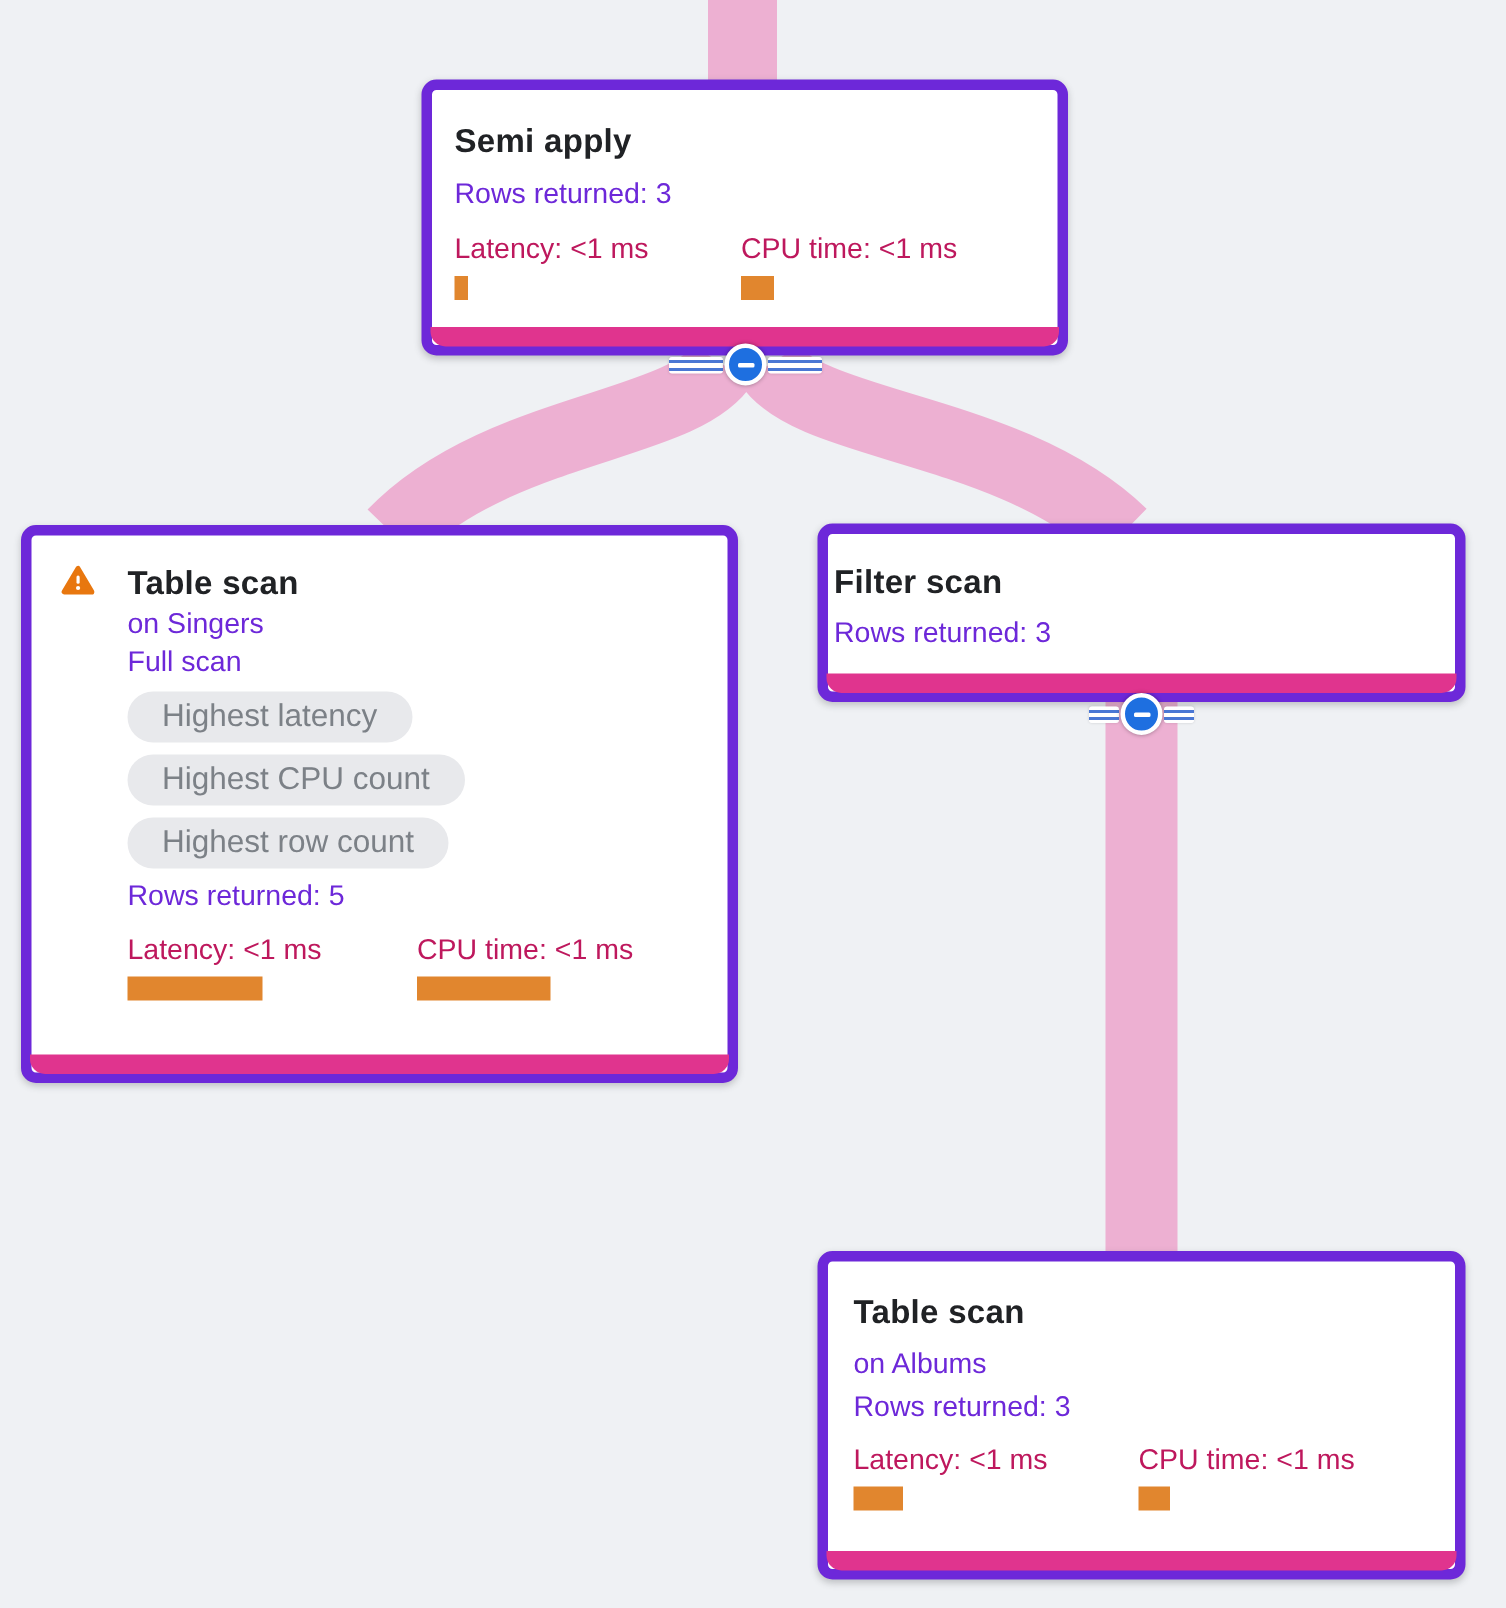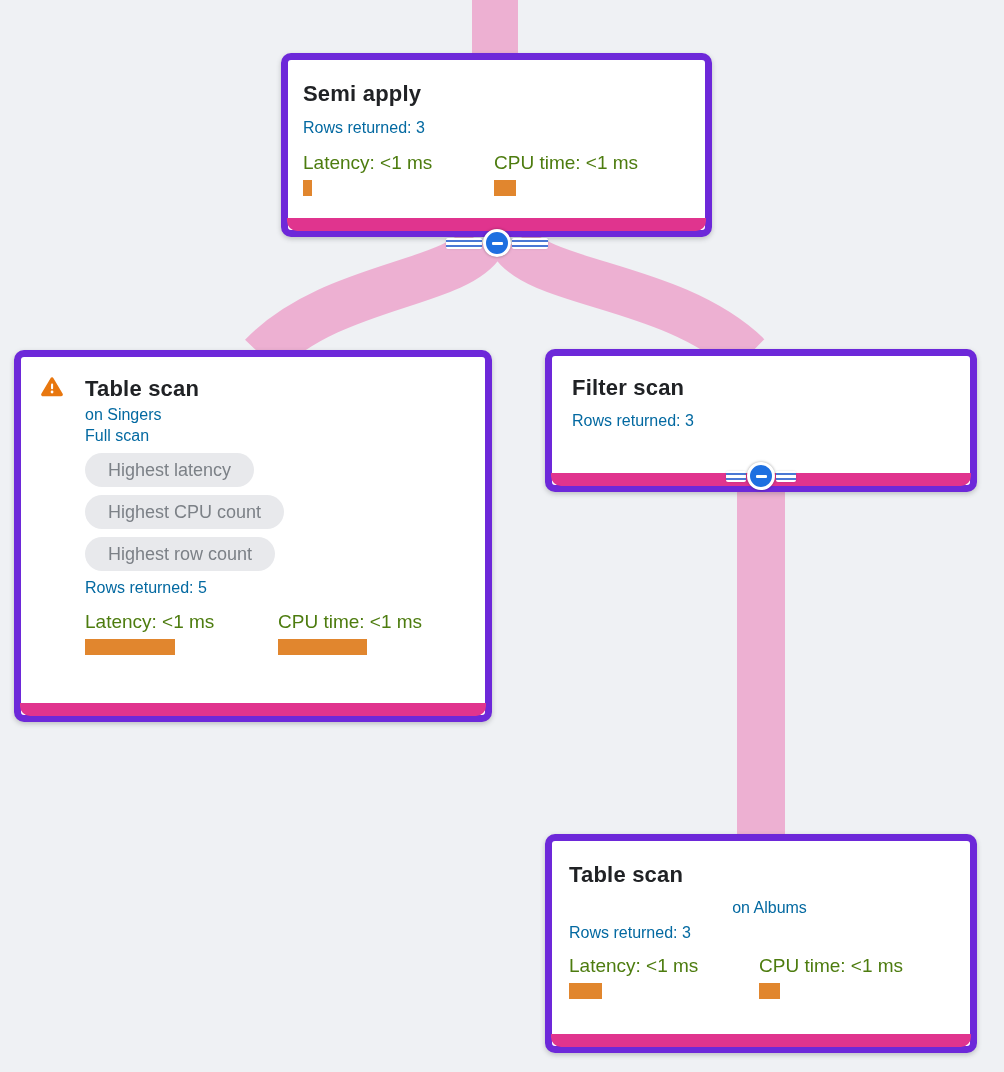--- a/index.html
+++ b/index.html
@@ -15,51 +15,51 @@
     position:absolute;background:#ffffff;
     border:7px solid #6d28d9;border-radius:10px;
     box-shadow:0 2px 5px rgba(60,64,67,.28);
     box-sizing:border-box;
   }
   .accent-bar{
     position:absolute;left:-1px;right:-1px;bottom:-1px;height:13px;
     background:#e0348e;border-radius:0 0 10px 10px;
   }
   .card .title{font-size:22px;font-weight:700;letter-spacing:.2px;color:#202225;margin:0;}
-  .card .line{font-size:16px;color:#0369a1;margin:0;}
+  .card .line{font-size:19px;color:#6d28d9;margin:0;}
   .muted{color:#878c92;}
   .metrics{display:grid;}
-  .metric-label{font-size:19px;color:#4d7c0f;}
+  .metric-label{font-size:19px;color:#be185d;}
   .bar{height:16px;background:#e1862e;margin-top:6px;}
 
   
   .card-semi{left:281px;top:53px;width:431px;height:184px;padding:21px 0 0 15px;}
   .card-semi .line{margin-top:12px;}
   .card-semi .metrics{grid-template-columns:191px 1fr;margin-top:15px;}
 
   
   .card-singers{left:14px;top:350px;width:478px;height:372px;padding:19px 0 0 64px;}
   .warn-wrap{position:absolute;left:19px;top:19px;width:24px;height:22px;}
   .card-singers .subtitle{margin-top:4px;}
   .card-singers .scanmode{margin-top:3px;}
   .badges{margin-top:8px;}
   .badge{
-    display:table;font-size:18px;color:#7c8187;background:#e8e9ec;
+    display:table;font-size:21px;color:#7c8187;background:#e8e9ec;
     height:34px;line-height:34px;padding:0 23px;border-radius:17px;margin-bottom:8px;
   }
   .card-singers .rows{margin-top:8px;}
   .card-singers .metrics{grid-template-columns:193px 1fr;margin-top:14px;}
 
   
-  .card-filter{left:545px;top:349px;width:432px;height:143px;padding:19px 0 0 20px;}
+  .card-filter{left:545px;top:349px;width:432px;height:119px;padding:19px 0 0 4px;}
   .card-filter .line{margin-top:11px;}
 
   
   .card-albums{left:545px;top:834px;width:432px;height:219px;padding:21px 0 0 17px;}
-  .card-albums .subtitle{margin-top:11px;text-align:center;}
+  .card-albums .subtitle{margin-top:11px;}
   .card-albums .rows{margin-top:7px;}
   .card-albums .metrics{grid-template-columns:190px 1fr;margin-top:13px;}
 
   
   .collapse-btn{
     position:absolute;display:flex;align-items:center;justify-content:center;
     transform:translate(-50%,-50%);cursor:pointer;
   }
   .stripes{
     height:11px;border-radius:2px;

